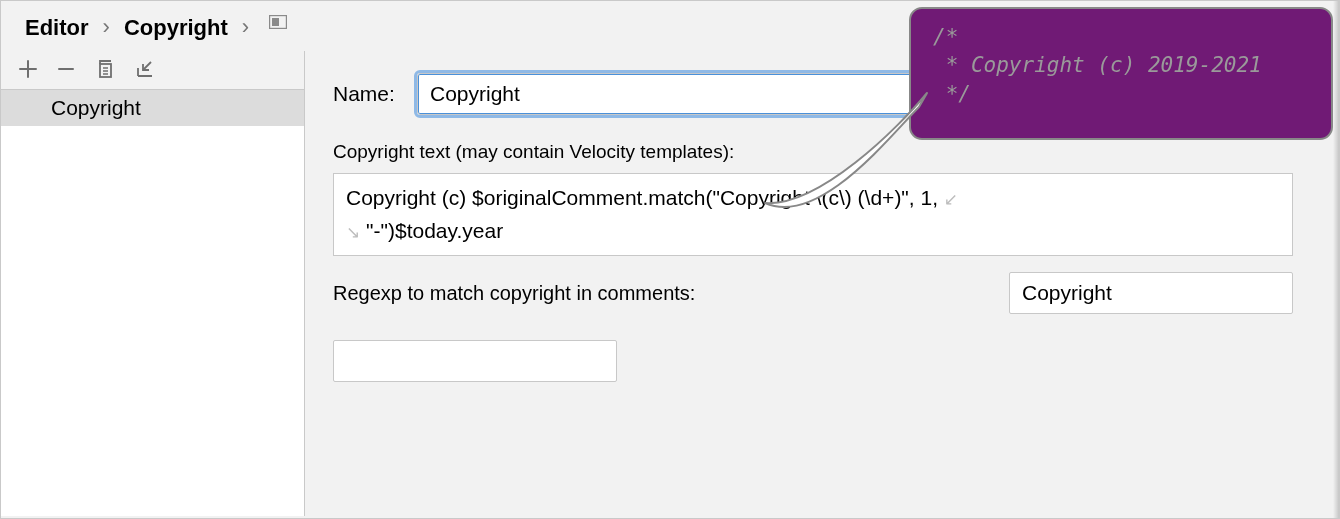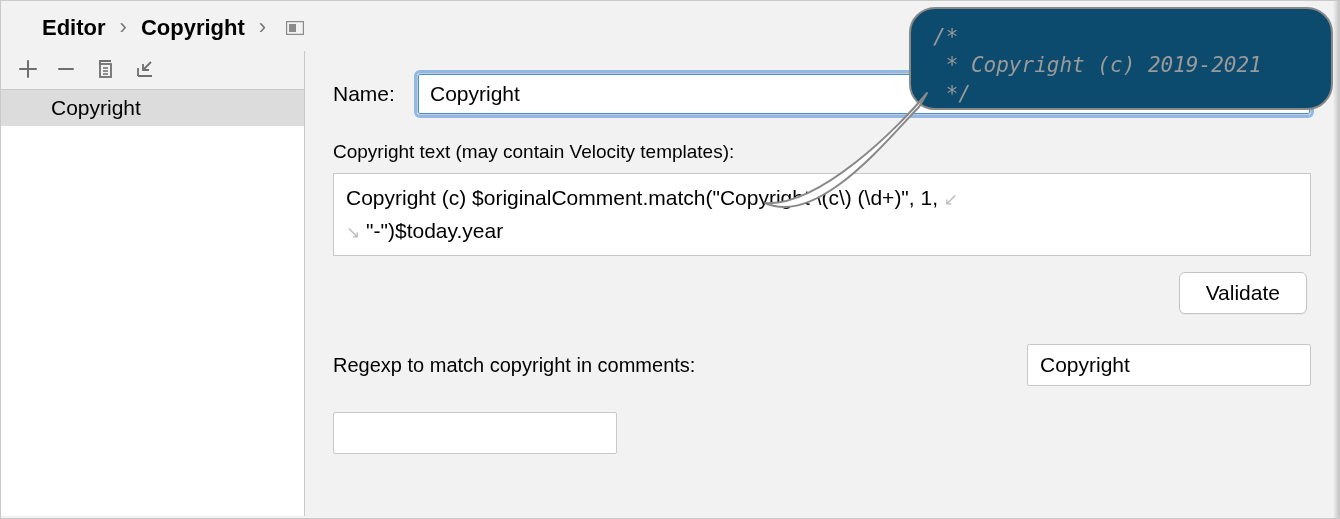--- a/index.html
+++ b/index.html
@@ -14,25 +14,24 @@
   .window {
     width: 1340px;
     height: 519px;
     background: #f2f2f2;
     border: 1px solid #c9c9c9;
     position: relative;
     overflow: hidden;
   }
   .breadcrumb {
     display: flex;
-    align-items: center;
+    align-items: flex-start;
     gap: 14px;
     padding: 14px 24px 10px 24px;
     font-size: 22px;
-    margin-left: 17px;
   }
   .breadcrumb .crumb { font-weight: 700; }
   .breadcrumb .sep { color: #777; font-size: 22px; position: relative; top:-1px;}
   .breadcrumb .layout-icon {
     display: inline-flex;
     margin-left: 6px;
   }
   .main {
     display: flex;
     height: calc(100% - 52px);
@@ -56,21 +55,21 @@
     flex: 1;
     background: #fff;
   }
   .list-item {
     padding: 6px 16px 6px 50px;
     font-size: 21px;
     background: #dcdcdc;
   }
   .content {
     flex: 1;
-    padding: 22px 28px 0 28px;
+    padding: 22px 46px 0 28px;
     background: #f2f2f2;
     position: relative;
   }
   .row {
     display: flex;
     align-items: center;
     margin-bottom: 26px;
   }
   .row label, .row .lbl {
     font-size: 21px;
@@ -150,23 +149,23 @@
   
   .callout {
     position: absolute;
     right: 6px;
     top: 6px;
     width: 424px;
     z-index: 10;
   }
   .callout .bubble {
     border: 2px solid #888;
-    border-radius: 26px;
-    background: #0c4a6e;
-    padding: 14px 24px 0 22px;
+    border-radius: 13px;
+    background: #701a75;
+    padding: 14px 24px 30px 22px;
     font-family: "Menlo", "Consolas", monospace;
     font-size: 21px;
     font-style: italic;
     color: #9a9a9a;
     line-height: 1.35;
     white-space: pre;
   }
   .callout svg.tail {
     position: absolute;
     left: -150px;
@@ -238,23 +237,20 @@
       </div>
 
       <span class="copyright-text-label">Copyright text (may contain Velocity templates):</span>
       <div class="copyright-text-box">
         <span>Copyright (c) $originalComment.match("Copyright \(c\) (\d+)", 1,</span>
         <span class="wrap-glyph">↙</span><br>
         <span class="wrap-glyph">↘</span>
         <span>"-")$today.year</span>
       </div>
 
-      <div class="validate-row">
-        <button class="btn">Validate</button>
-      </div>
 
       <div class="form-row">
         <span class="lbl">Regexp to match copyright in comments:</span>
         <input class="small-input" type="text" value="Copyright" style="">
       </div>
 
       <div class="form-row">
         <input class="small-input" type="text" value="" style="">
       </div>
 

